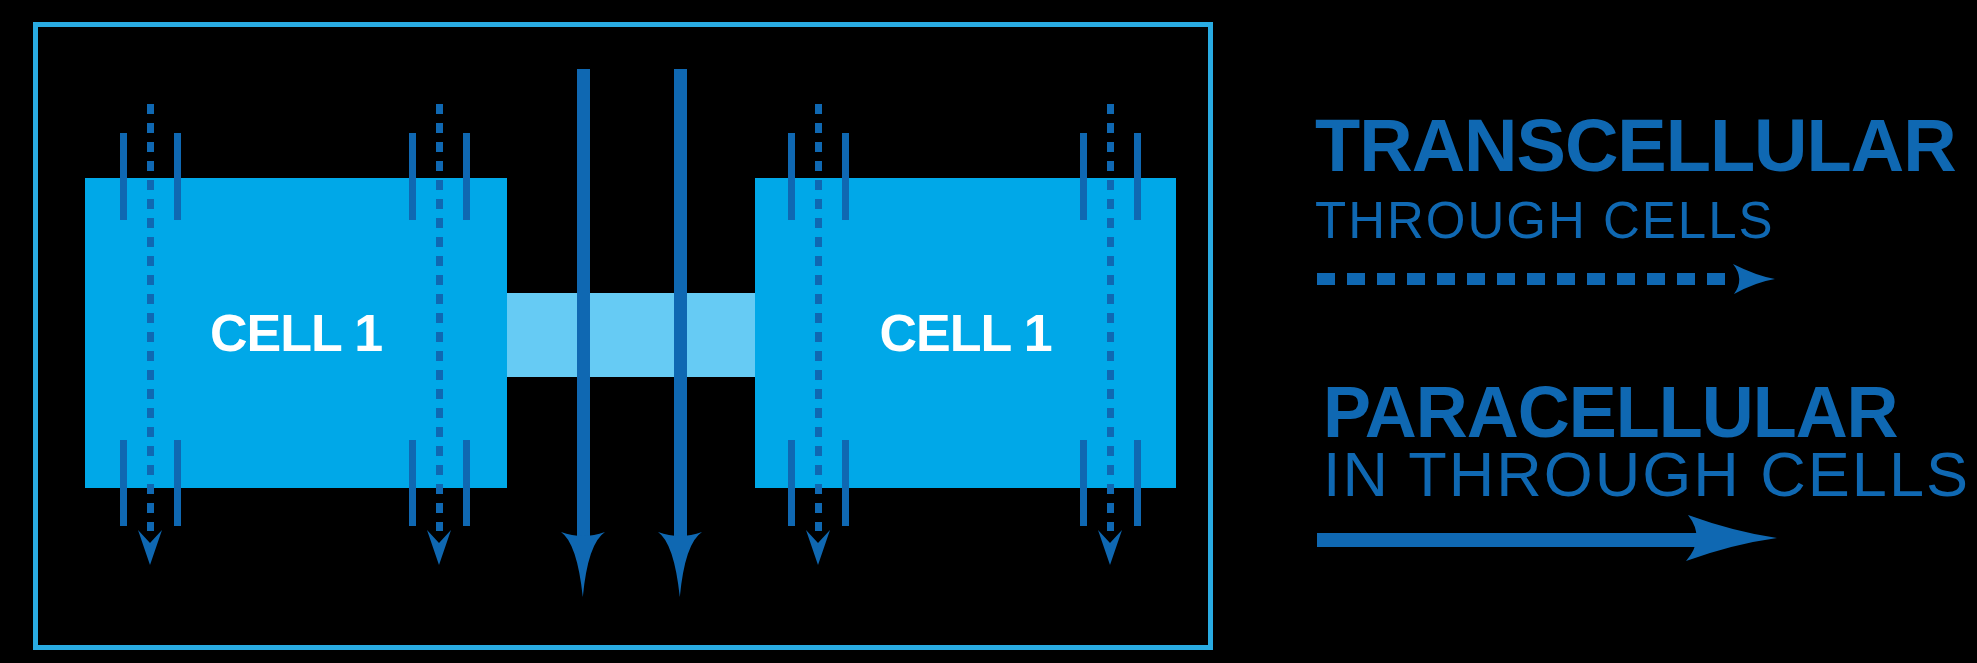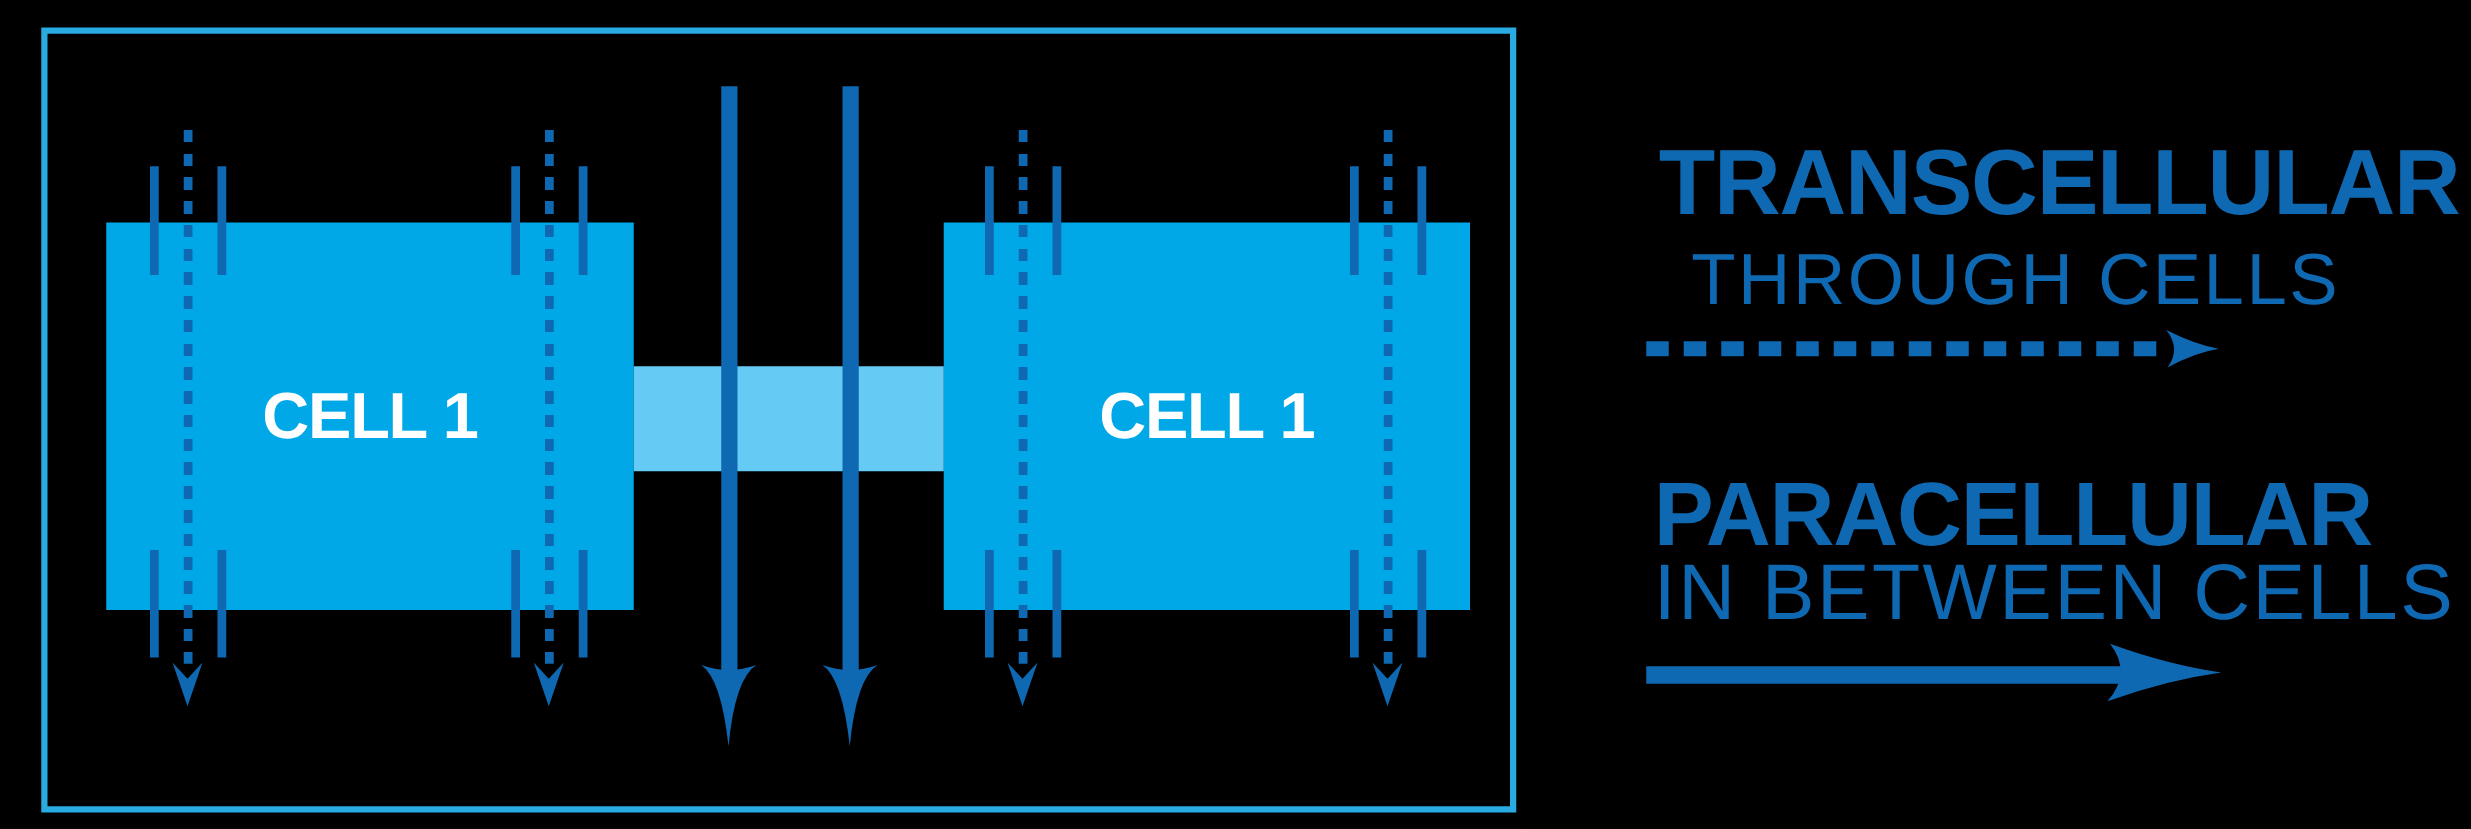--- a/index.html
+++ b/index.html
@@ -56,22 +56,22 @@
   .abs-svg{position:absolute;display:block;}
   
   .legend-title{
     position:absolute;color:var(--dark-blue);
     font-weight:700;letter-spacing:-1px;line-height:1;white-space:nowrap;
   }
   .legend-subtitle{
     position:absolute;color:var(--dark-blue);
     font-weight:400;letter-spacing:2px;line-height:1;white-space:nowrap;
   }
-  .t-title{left:1315px;top:109px;font-size:74px;margin-left:12px;}
-  .t-sub{left:1315px;top:195px;font-size:58px;margin-left:38px;}
+  .t-title{left:1315px;top:109px;font-size:74px;}
+  .t-sub{left:1315px;top:195px;font-size:51px;}
   .p-title{left:1323px;top:376px;font-size:72px;}
   .p-sub{left:1323px;top:443px;font-size:63px;}
   .t-arrow{left:1315px;top:261px;}
   .p-arrow{left:1315px;top:513px;}
 </style>
 </head>
 <body>
 
 <div id="stage">
 
@@ -130,19 +130,19 @@
     </div>
 
   <div class="legend-title t-title">TRANSCELLULAR</div>
   <div class="legend-subtitle t-sub">THROUGH CELLS</div>
   <svg class="abs-svg t-arrow" width="465" height="36" viewBox="0 0 465 36">
     <line x1="2" y1="18" x2="420" y2="18" stroke="#0F68B2" stroke-width="12" stroke-dasharray="18 12"></line>
     <path d="M418,3 Q442,15 460,18 Q441,21 419,33 Q430,18 418,3 Z" fill="#0F68B2"></path>
   </svg>
 
   <div class="legend-title p-title">PARACELLULAR</div>
-  <div class="legend-subtitle p-sub">IN BETWEEN CELLS</div>
+  <div class="legend-subtitle p-sub">IN THROUGH CELLS</div>
   <svg class="abs-svg p-arrow" width="465" height="50" viewBox="0 0 465 50">
     <rect x="2" y="20" width="390" height="14" fill="#0F68B2"></rect>
     <path d="M373,2 Q420,19 462,25 Q418,31 371,48 Q391,25 373,2 Z" fill="#0F68B2"></path>
   </svg>
 
 </div>
 
 </body></html>

